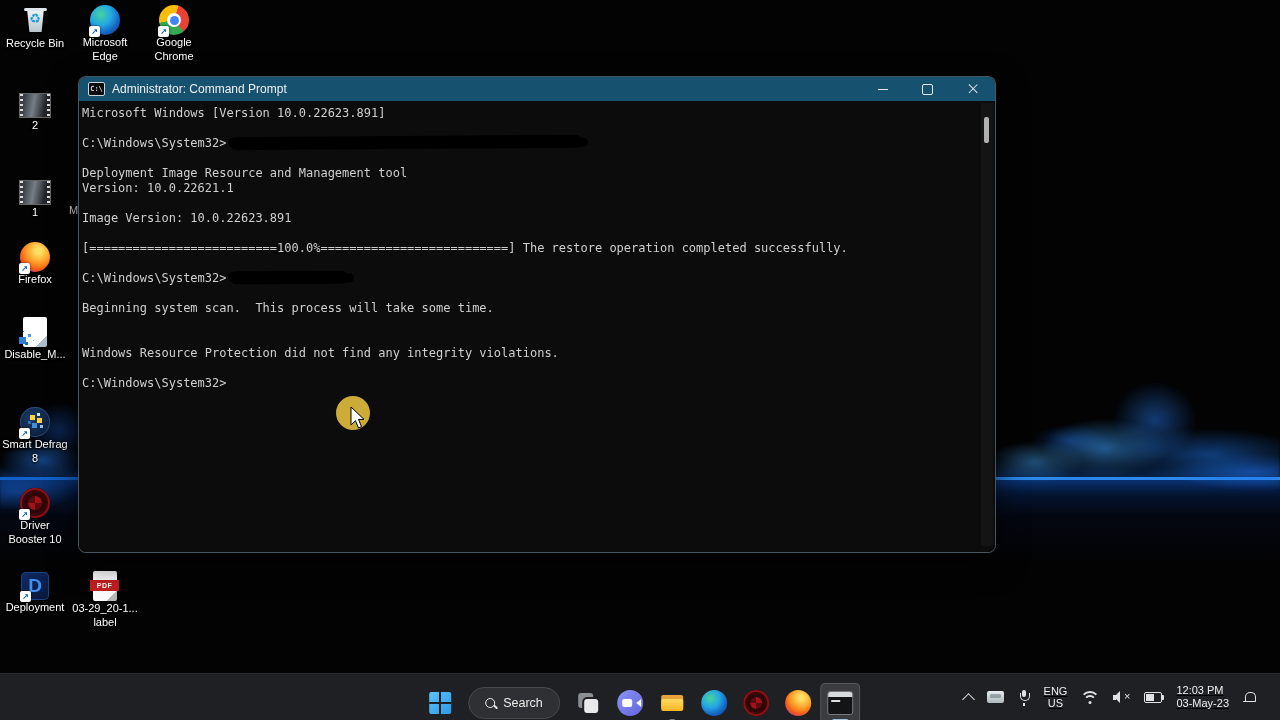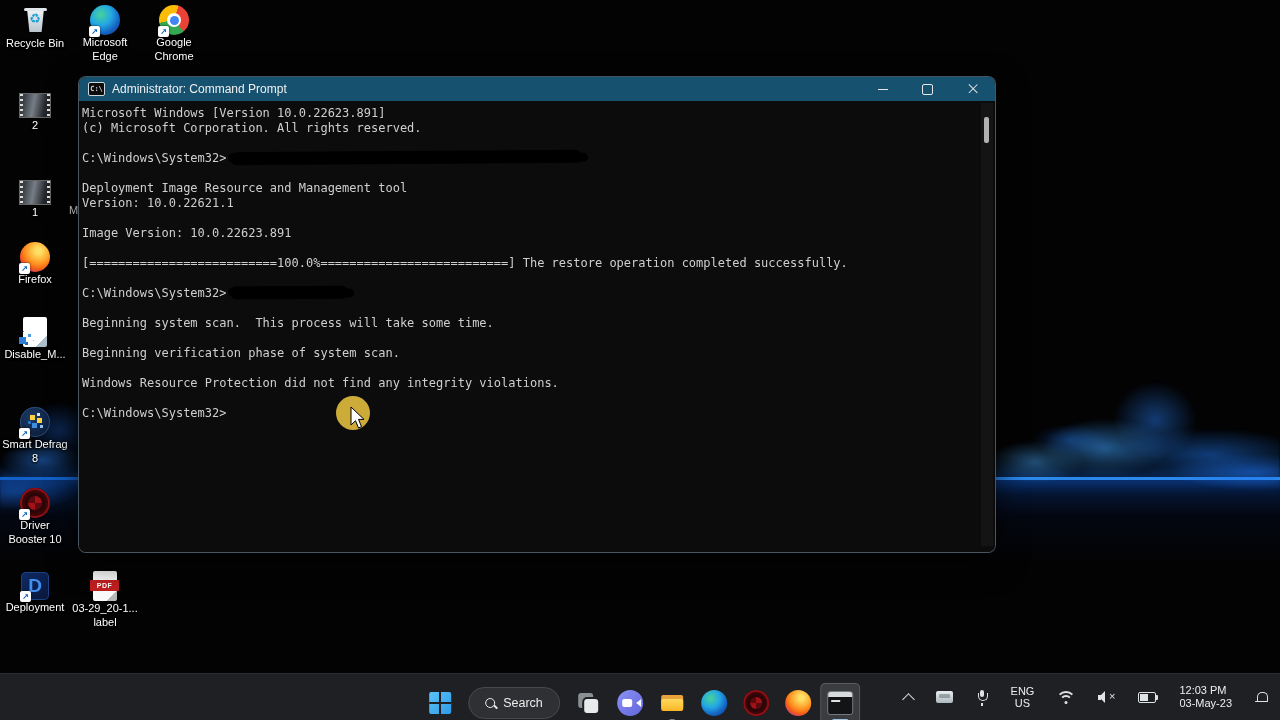--- a/index.html
+++ b/index.html
@@ -170,21 +170,21 @@
     box-shadow:inset 0 0 0 2px #8c1016,inset 0 0 0 4px #3a0608;}
   .ti-driver-booster:before{content:"";position:absolute;left:7px;top:7px;width:12px;height:12px;border-radius:50%;
     background:conic-gradient(#a01218 0 25%,#5a0a0e 0 50%,#a01218 0 75%,#5a0a0e 0);}
   .ti-command-prompt{width:26px;height:24px;background:#131416;border:1px solid #75797d;
     border-radius:3px;box-sizing:border-box;}
   .ti-command-prompt:before{content:"";display:block;height:5px;background:#d6dadd;border-radius:2px 2px 0 0;}
   .ti-command-prompt:after{content:"";position:absolute;left:3px;top:8px;width:9px;height:2px;background:#e0e0e0;
     box-shadow:0 4px 0 -1px #aaa,7px 8px 0 -1px #888;}
 
   
-  .tray{position:absolute;right:0;top:0;height:46px;display:flex;align-items:center;gap:23px;padding-right:12px;}
+  .tray{position:absolute;right:0;top:0;height:46px;display:flex;align-items:center;gap:14px;padding-right:24px;text-decoration:underline;}
   .tray-btn{display:flex;align-items:center;justify-content:center;height:36px;border-radius:4px;}
   .chevic{width:8px;height:8px;border-left:1.7px solid #dfe3e6;border-top:1.7px solid #dfe3e6;
     transform:rotate(45deg);margin-top:4px;display:block;}
   .kbdic{width:17px;height:12px;border-radius:2px;background:linear-gradient(#e8edf0,#aeb8bd);position:relative;display:block;}
   .kbdic:after{content:"";position:absolute;left:3px;top:3px;right:3px;height:4px;border-radius:1px;background:rgba(40,60,70,.35);}
   .micic{position:relative;width:12px;height:15px;display:block;}
   .micic:before{content:"";position:absolute;left:4.5px;top:0;width:3.5px;height:7px;background:#dfe3e6;border-radius:2px;}
   .micic:after{content:"";position:absolute;left:2px;top:3px;width:8px;height:7px;border:1.3px solid #dfe3e6;
     border-top:none;border-radius:0 0 6px 6px;}
   .micic i{position:absolute;left:5.8px;bottom:-1px;width:1.5px;height:3px;background:#dfe3e6;}
@@ -293,36 +293,34 @@
         </span>
       <span class="ctl ctl-max">
           <i></i>
         </span>
       <span class="ctl ctl-close">
           <i></i>
         </span>
     </div>
     <div class="terminal" id="terminal-output">
         <div class="tline"><span>Microsoft Windows [Version 10.0.22623.891]</span></div>
-        <div class="tline"><span>(c) Microsoft Corporation. All rights reserved.</span></div>
         <div class="tline"><span></span></div>
         <div class="tline"><span>C:\Windows\System32&gt;</span><span class="redact" style="width: 352px;"></span></div>
         <div class="tline"><span></span></div>
         <div class="tline"><span>Deployment Image Resource and Management tool</span></div>
         <div class="tline"><span>Version: 10.0.22621.1</span></div>
         <div class="tline"><span></span></div>
         <div class="tline"><span>Image Version: 10.0.22623.891</span></div>
         <div class="tline"><span></span></div>
         <div class="tline"><span>[==========================100.0%==========================] The restore operation completed successfully.</span></div>
         <div class="tline"><span></span></div>
         <div class="tline"><span>C:\Windows\System32&gt;</span><span class="redact" style="width: 118px;"></span></div>
         <div class="tline"><span></span></div>
         <div class="tline"><span>Beginning system scan.  This process will take some time.</span></div>
         <div class="tline"><span></span></div>
-        <div class="tline"><span>Beginning verification phase of system scan.</span></div>
         <div class="tline"><span></span></div>
         <div class="tline"><span>Windows Resource Protection did not find any integrity violations.</span></div>
         <div class="tline"><span></span></div>
         <div class="tline"><span>C:\Windows\System32&gt;</span></div>
       </div>
     <div class="scroll-track">
       <div class="scroll-thumb"></div>
     </div>
   </div>
 

